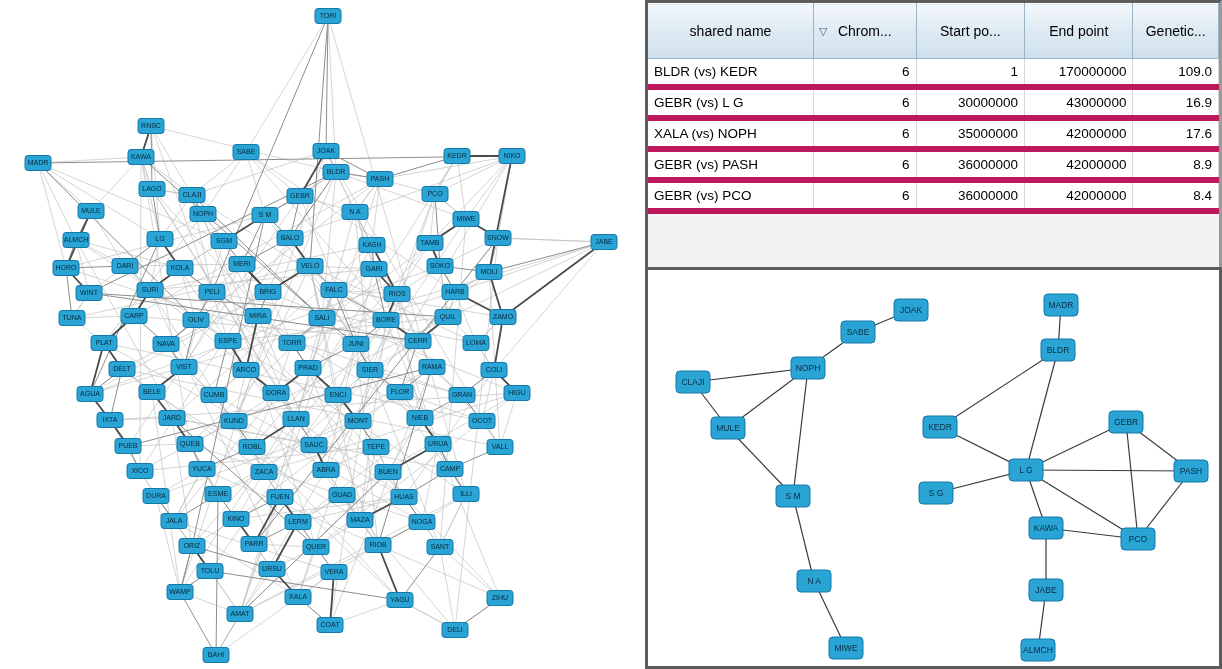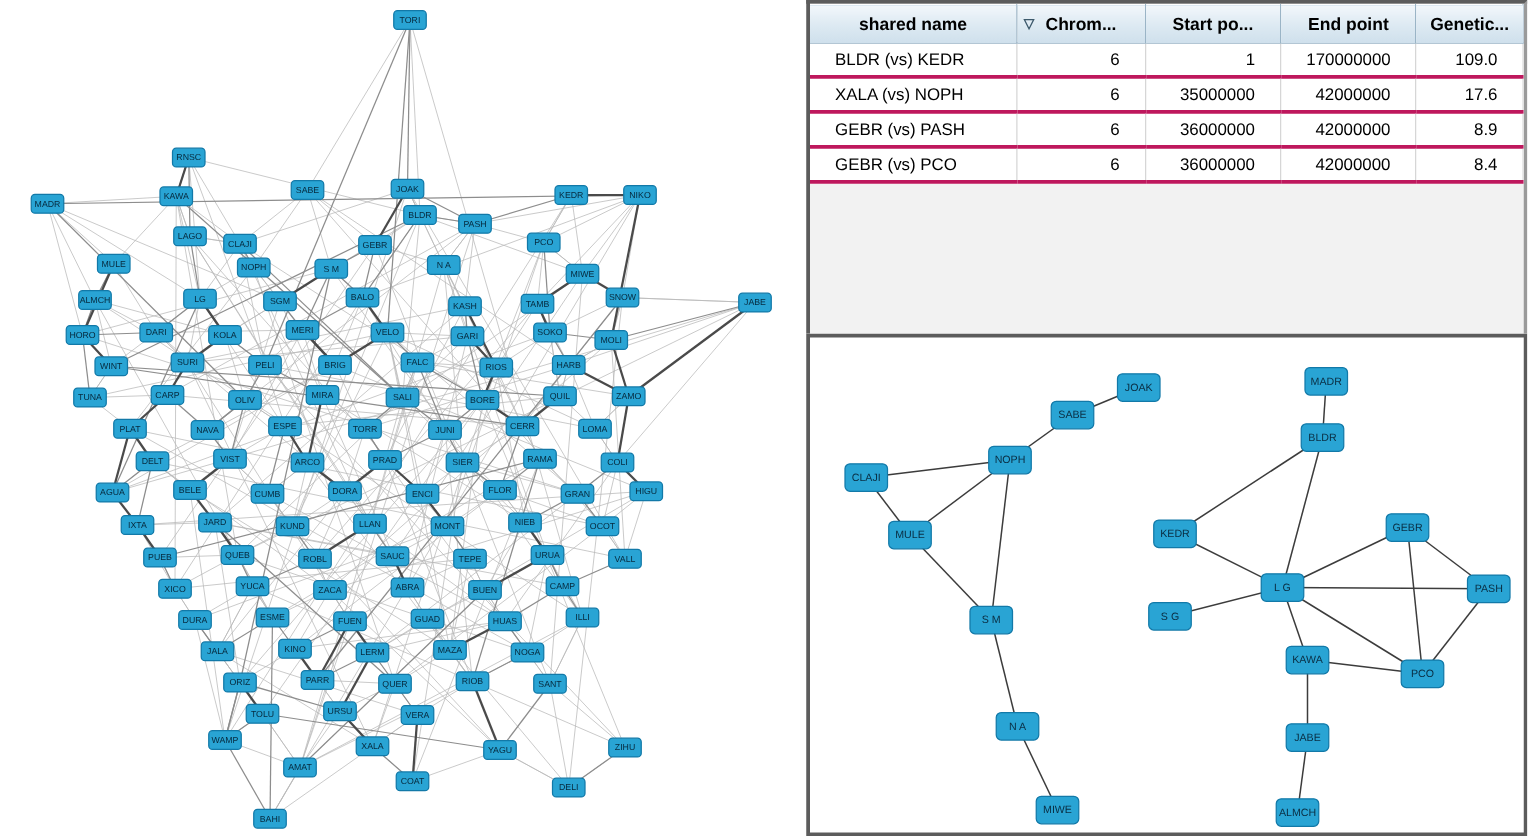--- a/index.html
+++ b/index.html
@@ -52,41 +52,41 @@
     table-layout: fixed;
     font-size: 13.5px;
     color: #000;
     background: #ffffff;
   }
   table.grid thead th {
     background: linear-gradient(to bottom, #f2f7fb 0%, #dce9f2 55%, #cfe0ec 100%);
     border-right: 1px solid #9ab4c6;
     border-bottom: 1px solid #9ab4c6;
     border-top: 1px solid #ffffff;
-    font-weight: bold;
+    font-weight: normal;
     font-size: 14px;
-    padding: 4px 6px;
+    padding: 16px 6px;
     height: 22px;
     text-align: center;
     white-space: nowrap;
     overflow: hidden;
     position: relative;
   }
   table.grid thead th .filter-icon {
     position: absolute;
     left: 5px;
     top: 50%;
     transform: translateY(-50%);
     font-size: 11px;
     color: #3d5a6c;
   }
   table.grid tbody td {
     border-right: 1px solid #d6d6d6;
-    border-bottom: 3px solid #be185d;
-    padding: 2px 20px;
+    border-bottom: 6px solid #be185d;
+    padding: 2px 6px;
     height: 21px;
     white-space: nowrap;
     overflow: hidden;
     font-size: 13.5px;
   }
   td.c-name { text-align: left; }
   td.c-num  { text-align: right; }
 
   
   #network-sub {
@@ -1202,20 +1202,27 @@
         </thead>
         <tbody id="table-body">
             <tr>
               <td class="c-name">BLDR (vs) KEDR</td>
               <td class="c-num">6</td>
               <td class="c-num">1</td>
               <td class="c-num">170000000</td>
               <td class="c-num">109.0</td>
             </tr>
             <tr>
+              <td class="c-name">GEBR (vs) L G</td>
+              <td class="c-num">6</td>
+              <td class="c-num">30000000</td>
+              <td class="c-num">43000000</td>
+              <td class="c-num">16.9</td>
+            </tr>
+            <tr>
               <td class="c-name">XALA (vs) NOPH</td>
               <td class="c-num">6</td>
               <td class="c-num">35000000</td>
               <td class="c-num">42000000</td>
               <td class="c-num">17.6</td>
             </tr>
             <tr>
               <td class="c-name">GEBR (vs) PASH</td>
               <td class="c-num">6</td>
               <td class="c-num">36000000</td>

